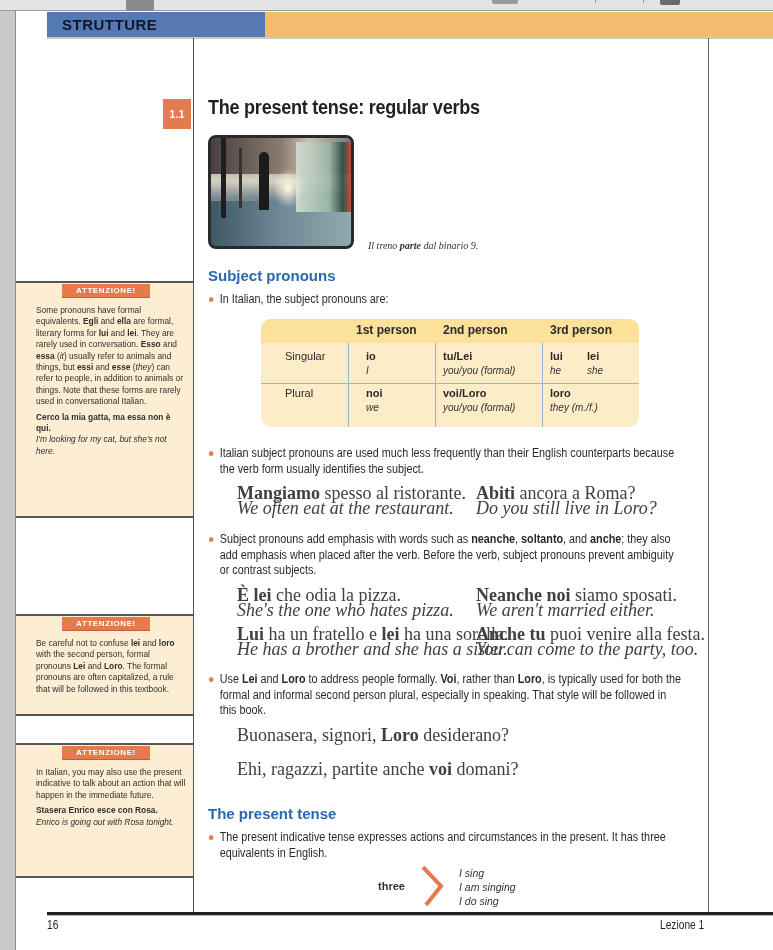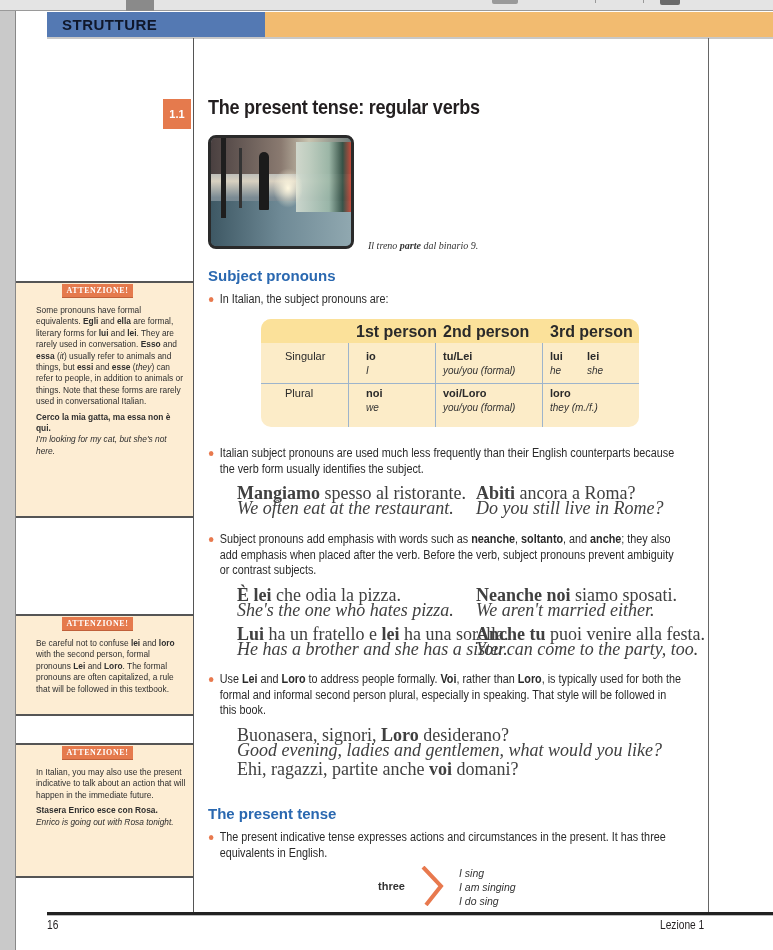--- a/index.html
+++ b/index.html
@@ -42,30 +42,30 @@
   .h2 { position: absolute; left: 208px; font-size: 15px; font-weight: bold; color: #2a68b0; }
 
   .bullet { position: absolute; left: 208px; width: 480px; font-size: 12px; line-height: 15.5px; color: #2a2a2a; padding-left: 13px; transform: scaleX(0.9); transform-origin: left; width: 530px; }
   .bullet::before { content: ""; position: absolute; left: 1px; top: 5px; width: 5px; height: 5px; background: #e8794e; border-radius: 50%; }
 
   .ptable { position: absolute; left: 261px; top: 319px; width: 378px; height: 108px; background: #fcecc8; border-radius: 10px; overflow: hidden; }
   .ptable .ph { position: absolute; left: 0; top: 0; width: 100%; height: 24px; background: #fbe19a; }
   .ptable .vsep { position: absolute; top: 24px; width: 1px; height: 84px; background: #9db4cc; }
   .ptable .hsep { position: absolute; left: 0; top: 64px; width: 100%; height: 1px; background: #9db4cc; }
   .ptable .cell { position: absolute; font-size: 11px; color: #2a2a2a; white-space: nowrap; }
-  .ptable .hdr { font-weight: bold; font-size: 16px; top: 4px; }
+  .ptable .hdr { font-weight: bold; font-size: 12px; top: 4px; }
   .ptable .rl { font-weight: normal; }
   .ptable .it { font-style: italic; font-size: 10px; color: #333; }
   .ptable .bd { font-weight: bold; }
 
   .ex { position: absolute; font-family: "Liberation Serif", serif; font-size: 18px; line-height: 15px; color: #404040; white-space: nowrap; }
   .ex .en { font-style: italic; display: block; }
 
   .sidebox { position: absolute; left: 16px; width: 177px; background: #fdedd3; border-top: 2px solid #555; border-bottom: 2px solid #555; }
-  .sidebox .att { position: absolute; left: 46px; top: 1px; width: 71px; height: 13px; background: #e57a4d; color: #fff; font-family: Liberation Serif, serif; font-weight: bold; font-size: 8px; letter-spacing: 0.6px; display: flex; align-items: center; justify-content: center; box-shadow: 0 1px 0 #c0603a; }
+  .sidebox .att { position: absolute; left: 46px; top: 1px; width: 88px; height: 13px; background: #e57a4d; color: #fff; font-family: Liberation Sans, sans-serif; font-weight: bold; font-size: 8px; letter-spacing: 0.6px; display: flex; align-items: center; justify-content: center; box-shadow: 0 1px 0 #c0603a; }
   .sidebox .sb-text { position: absolute; left: 20px; top: 22px; width: 150px; font-size: 9.3px; line-height: 11.4px; color: #2f2f2f; transform: scaleX(0.9); transform-origin: left; width: 166px; }
   .sidebox .sb-it { font-style: italic; display: block; }
   .sidebox .sb-ex { font-weight: bold; display: block; margin-top: 4px; }
 
   .canto { position: absolute; left: 378px; top: 880px; font-size: 11px; font-weight: bold; color: #333; }
   .chev { position: absolute; left: 420px; top: 866px; }
   .forms { position: absolute; left: 459px; top: 866px; font-size: 10.5px; line-height: 14px; font-style: italic; color: #333; }
 
   .footline { position: absolute; left: 47px; top: 912px; width: 726px; height: 3px; background: #222; }
   .footline2 { position: absolute; left: 47px; top: 915px; width: 726px; height: 1px; background: #bbb; }
@@ -140,21 +140,21 @@
 </div>
 
 <div class="bullet" style="top:446px">Italian subject pronouns are used much less frequently than their English counterparts because the verb form usually identifies the subject.</div>
 
 <div class="ex" style="left:237px;top:486px">
   <b>Mangiamo</b><span> spesso al ristorante.</span>
   <span class="en">We often eat at the restaurant.</span>
 </div>
 <div class="ex" style="left:476px;top:486px">
   <b>Abiti</b><span> ancora a Roma?</span>
-  <span class="en">Do you still live in Rome?</span>
+  <span class="en">Do you still live in Loro?</span>
 </div>
 
 <div class="bullet" style="top:532px">
   <span>Subject pronouns add emphasis with words such as </span><b>neanche</b><span>, </span><b>soltanto</b><span>, and </span><b>anche</b><span>; they also add emphasis when placed after the verb. Before the verb, subject pronouns prevent ambiguity or contrast subjects.</span>
 </div>
 
 <div class="ex" style="left:237px;top:588px">
   <b>È lei</b><span> che odia la pizza.</span>
   <span class="en">She's the one who hates pizza.</span>
 </div>
@@ -170,21 +170,20 @@
   <b>Anche tu</b><span> puoi venire alla festa.</span>
   <span class="en">You can come to the party, too.</span>
 </div>
 
 <div class="bullet" style="top:672px">
   <span>Use </span><b>Lei</b><span> and </span><b>Loro</b><span> to address people formally. </span><b>Voi</b><span>, rather than </span><b>Loro</b><span>, is typically used for both the formal and informal second person plural, especially in speaking. That style will be followed in this book.</span>
 </div>
 
 <div class="ex" style="left:237px;top:728px">
   <span>Buonasera, signori, </span><b>Loro</b><span> desiderano?</span>
-  <span class="en">Good evening, ladies and gentlemen, what would you like?</span>
 </div>
 <div class="ex" style="left:237px;top:762px">
   <span>Ehi, ragazzi, partite anche </span><b>voi</b><span> domani?</span>
 </div>
 
 <div class="h2" style="top:805px">The present tense</div>
 <div class="bullet" style="top:830px">The present indicative tense expresses actions and circumstances in the present. It has three equivalents in English.</div>
 
 <div class="canto">three</div>
 <svg class="chev" width="24" height="40" viewBox="0 0 24 40">

